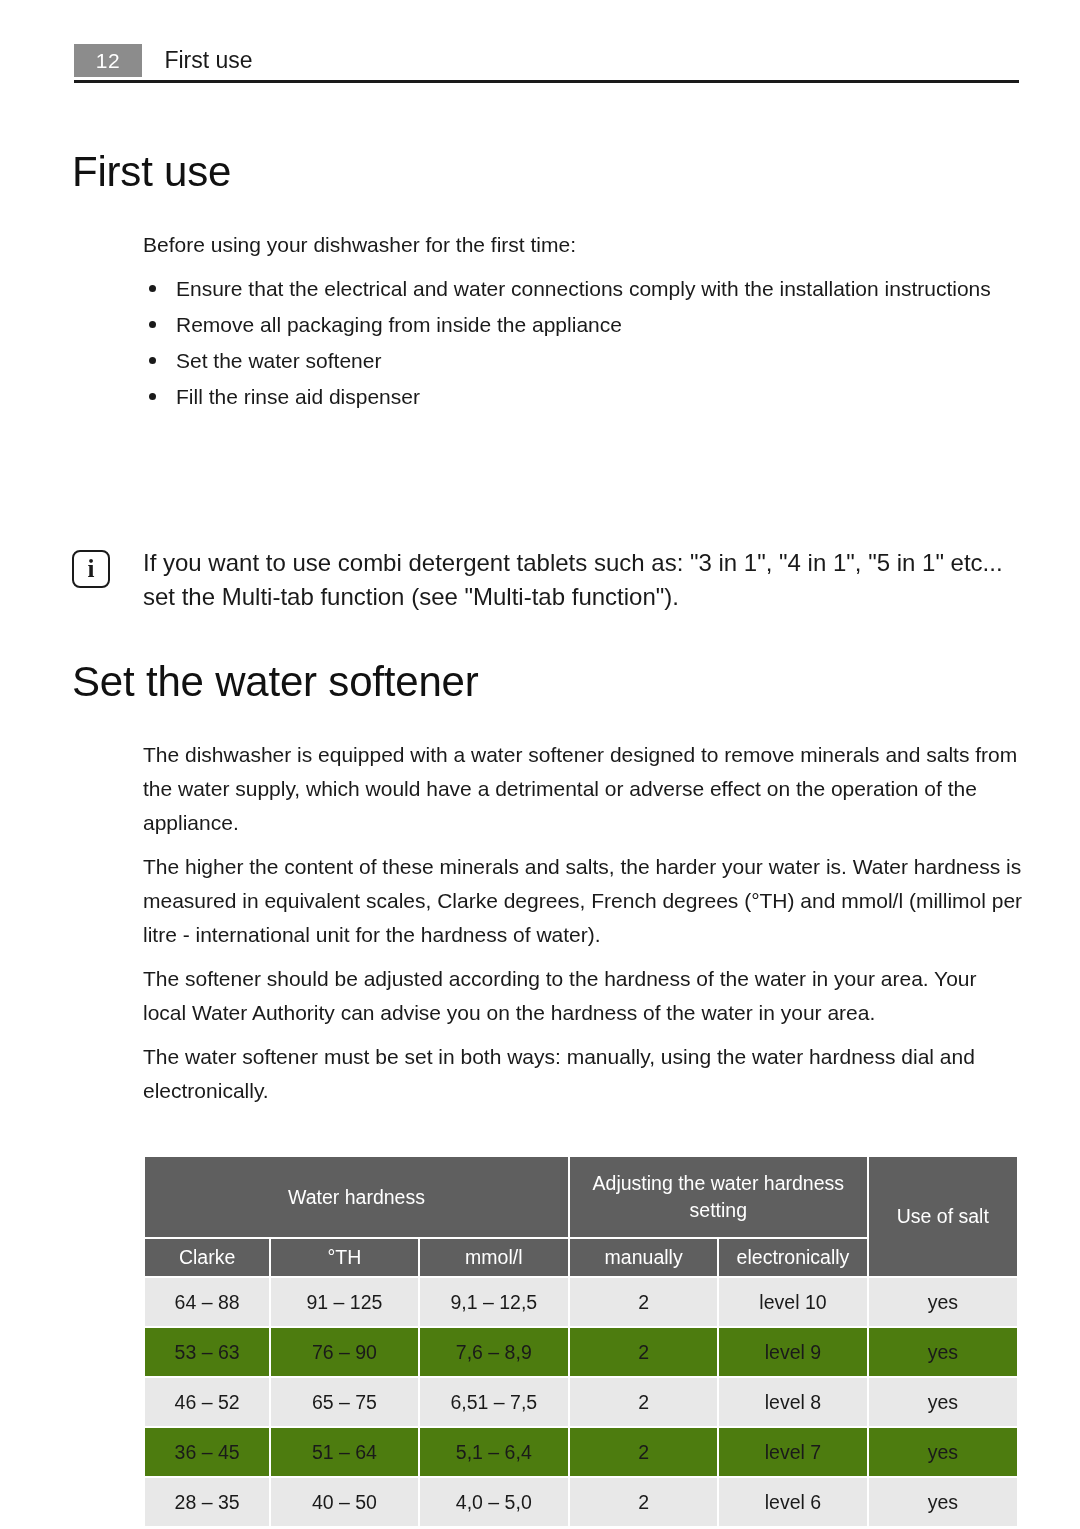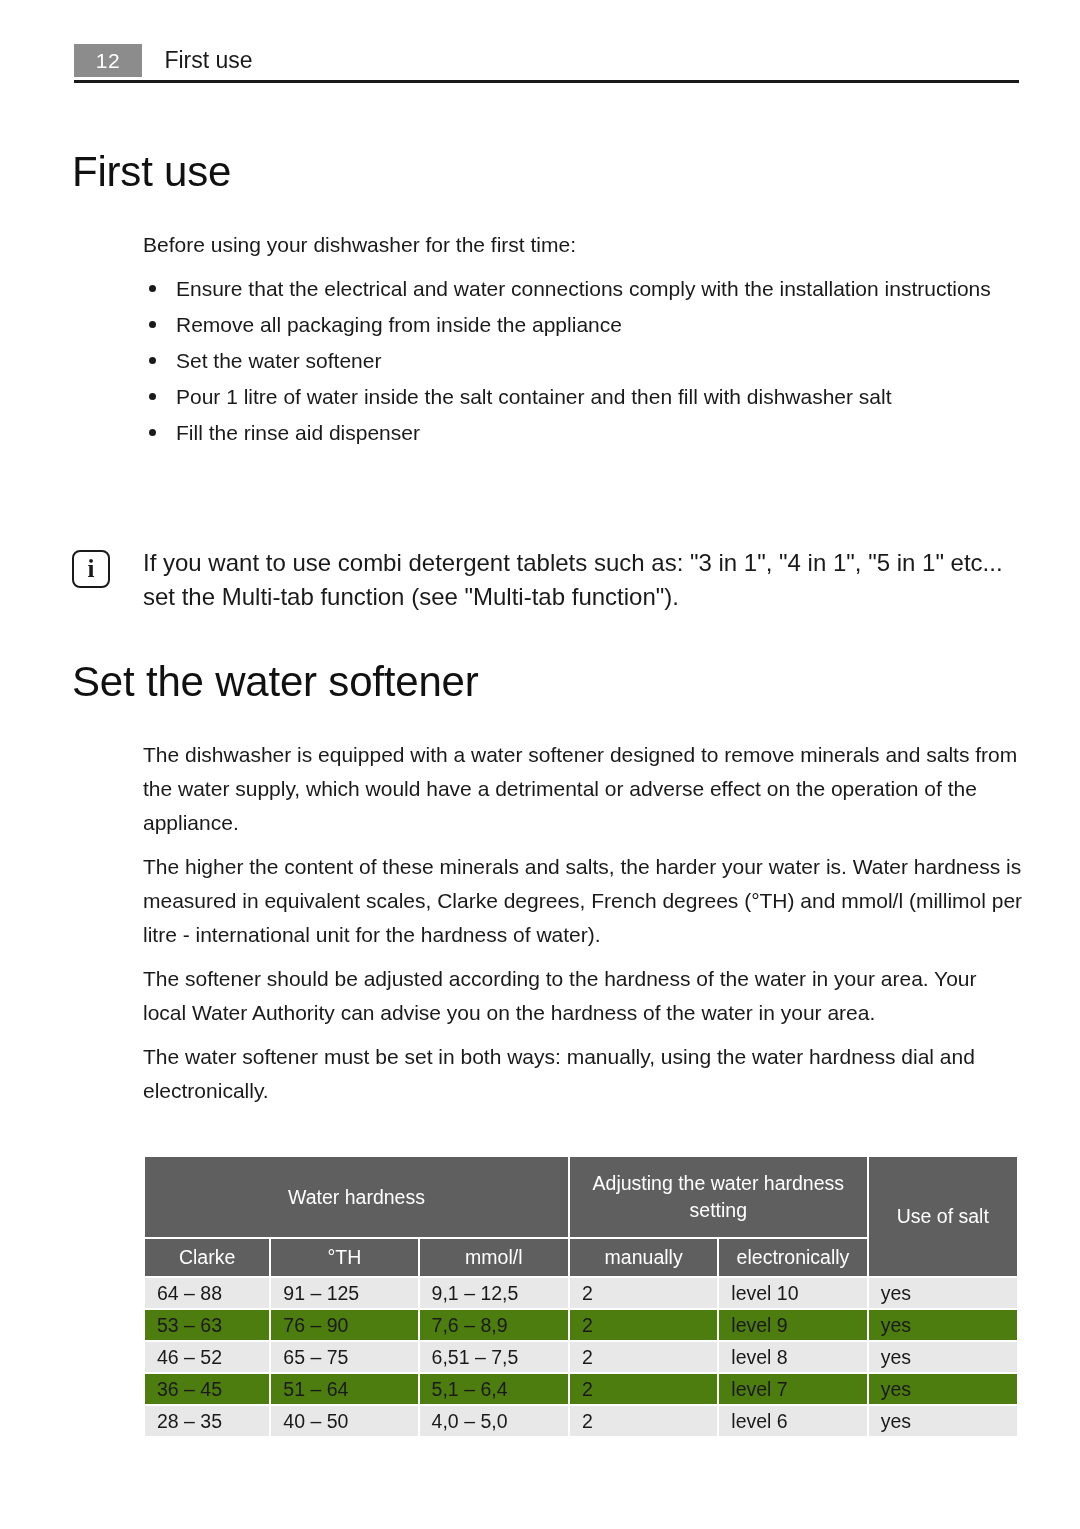--- a/index.html
+++ b/index.html
@@ -151,23 +151,23 @@
     background: #5f5f5f;
     color: #ffffff;
     font-weight: normal;
     text-align: center;
     vertical-align: middle;
     padding: 5px 6px;
     line-height: 27px;
   }
   .hardness-table td {
     color: #1a1a1a;
-    text-align: left;
+    text-align: center;
     vertical-align: middle;
-    padding: 2px 12px;
+    padding: 11px 12px;
     line-height: 26px;
   }
   .hardness-table tr.row-light td { background: #e8e8e8; }
   .hardness-table tr.row-dark  td { background: #4d7c0f; }
 
   .col-clarke { width: 124px; }
   .col-th { width: 146px; }
   .col-mmol { width: 148px; }
   .col-manually { width: 147px; }
   .col-electronically { width: 147px; }
@@ -187,21 +187,20 @@
   <div class="header-rule"></div>
 
   <h1 class="h1" id="h1-first-use">First use</h1>
 
   <div class="body-col" style="top:228px;">
     <p class="para">Before using your dishwasher for the first time:</p>
     <ul class="bullets">
       <li><span class="bullet-dot"></span><span>Ensure that the electrical and water connections comply with the installation instructions</span></li>
       <li><span class="bullet-dot"></span><span>Remove all packaging from inside the appliance</span></li>
       <li><span class="bullet-dot"></span><span>Set the water softener</span></li>
-      <li><span class="bullet-dot"></span><span>Pour 1 litre of water inside the salt container and then fill with dishwasher salt</span></li>
       <li><span class="bullet-dot"></span><span>Fill the rinse aid dispenser</span></li>
     </ul>
   </div>
 
   <div class="note">
     <div class="note-icon">i</div>
     <div class="note-text">If you want to use combi detergent tablets such as: "3 in 1", "4 in 1", "5 in 1" etc... set the Multi-tab function (see "Multi-tab function").</div>
   </div>
 
   <h1 class="h1" id="h1-water-softener">Set the water softener</h1>

